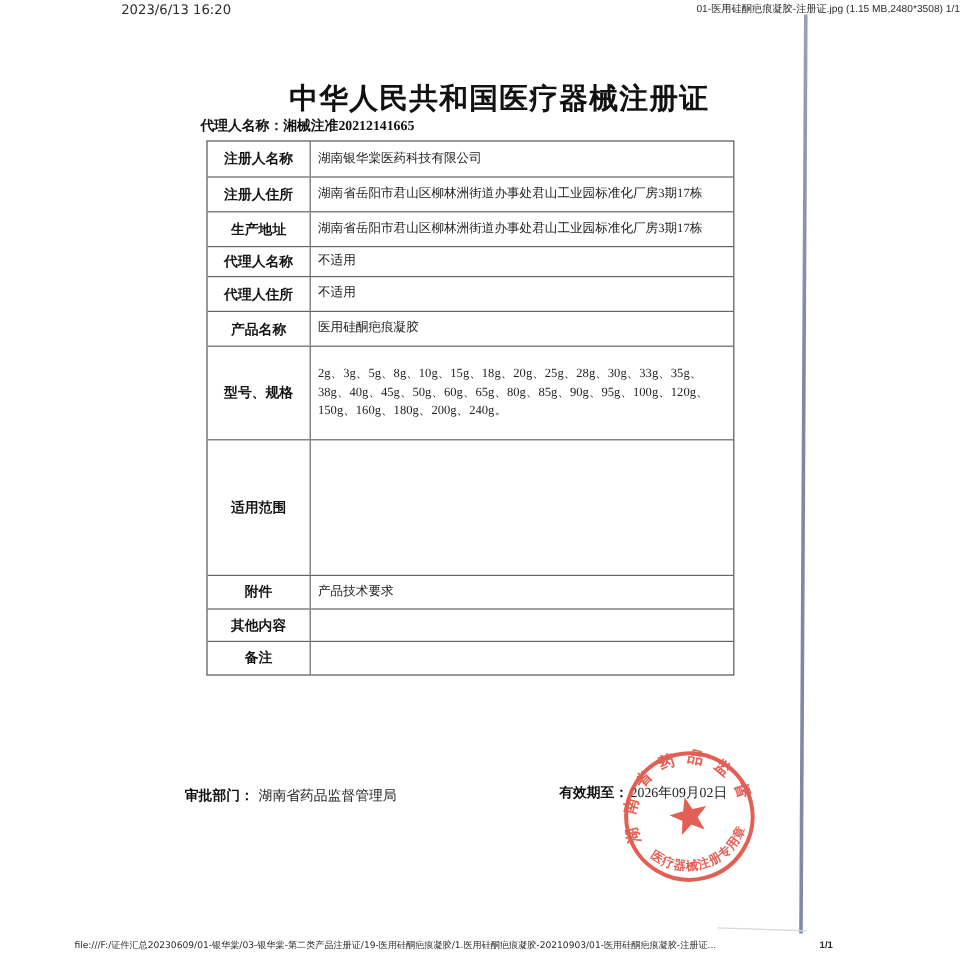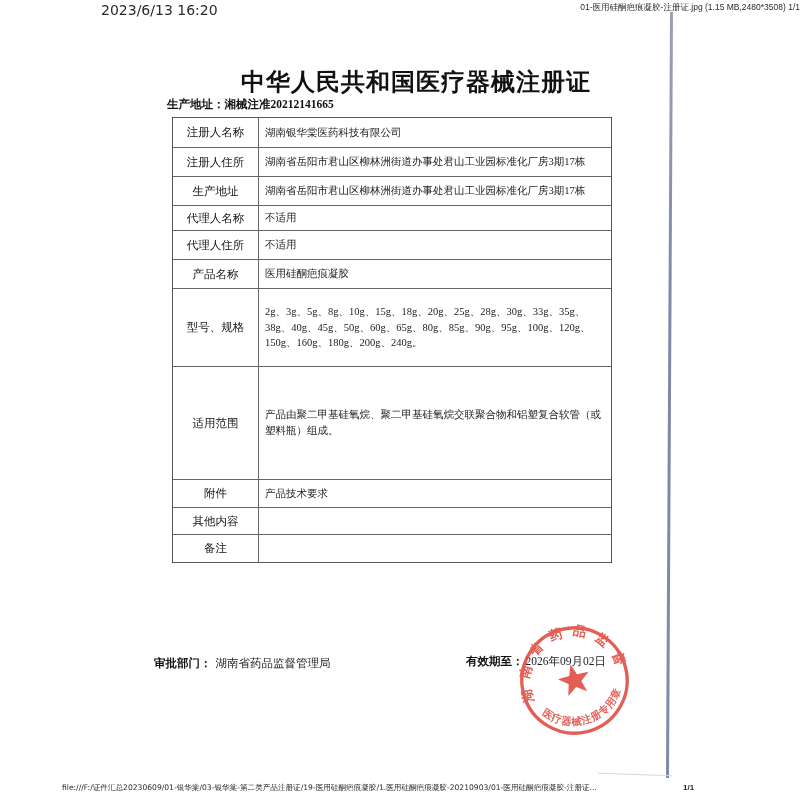--- a/index.html
+++ b/index.html
@@ -2,21 +2,21 @@
 <html><head>
 <meta charset="utf-8">
 <style>
   * { margin: 0; padding: 0; box-sizing: border-box; }
   html, body { width: 800px; height: 800px; background: #ffffff; overflow: hidden; }
   body { position: relative; font-family: "Liberation Serif", "DejaVu Serif", serif; color: #1f1f1f; }
 
   
   .print-header-datetime {
     position: absolute; left: 101px; top: 2px;
-    font-family: "DejaVu Sans", sans-serif; font-size: 14px; color: #2b2b2b;
+    font-family: "DejaVu Sans", sans-serif; font-size: 11px; color: #2b2b2b;
   }
   .print-header-filename {
     position: absolute; left: 0; right: 0; top: 2px; text-align: right;
     font-family: Liberation Sans, sans-serif; font-size: 8.5px; color: #2b2b2b;
   }
   .print-footer-url {
     position: absolute; left: 62px; top: 783px;
     font-family: "DejaVu Sans", sans-serif; font-size: 7.6px; color: #2b2b2b;
     max-width: 600px; white-space: nowrap; overflow: hidden;
   }
@@ -47,21 +47,21 @@
   }
   .cert-table {
     position: absolute; left: 172px; top: 117px; width: 440px;
     border: 1.3px solid #555;
   }
   .cert-row { display: flex; border-top: 1px solid #666; }
   .cert-row:first-child { border-top: none; }
   .cell-label {
     width: 86px; flex: 0 0 86px; border-right: 1px solid #666;
     display: flex; align-items: center; justify-content: center;
-    font-size: 11.5px; font-weight: 400; color: #151515; text-align: center;
+    font-size: 11.5px; font-weight: 700; color: #151515; text-align: center;
     padding: 2px 3px;
   }
   .cell-value {
     flex: 1; display: flex; align-items: center;
     font-size: 10.5px; color: #222; line-height: 1.5;
     padding: 2px 4px 2px 6px;
   }
   .h29 { min-height: 29px; } .h25 { min-height: 25px; } .h28 { min-height: 28px; }
   .h27 { min-height: 27px; } .h78 { min-height: 78px; } .h113 { min-height: 113px; }
   .h84 { min-height: 84px; }
@@ -89,21 +89,21 @@
 <body>
 
 <div class="print-header-datetime">2023/6/13 16:20</div>
 <div class="print-header-filename">01-医用硅酮疤痕凝胶-注册证.jpg (1.15 MB,2480*3508) 1/1</div>
 
 <div class="page-edge"></div>
 <div class="page-bottom-edge"></div>
 
 <div class="doc-title">中华人民共和国医疗器械注册证</div>
 
-<div class="doc-regno"><span>生产地址：</span><span>湘械注准20212141665</span></div>
+<div class="doc-regno"><span>代理人名称：</span><span>湘械注准20212141665</span></div>
 
 <div class="cert-table">
   <div class="cert-row h29">
     <div class="cell-label">注册人名称</div>
     <div class="cell-value">湖南银华棠医药科技有限公司</div>
   </div>
   <div class="cert-row h29">
     <div class="cell-label">注册人住所</div>
     <div class="cell-value">湖南省岳阳市君山区柳林洲街道办事处君山工业园标准化厂房3期17栋</div>
   </div>
@@ -122,21 +122,20 @@
   <div class="cert-row h29">
     <div class="cell-label">产品名称</div>
     <div class="cell-value">医用硅酮疤痕凝胶</div>
   </div>
   <div class="cert-row h78">
     <div class="cell-label">型号、规格</div>
     <div class="cell-value">2g、3g、5g、8g、10g、15g、18g、20g、25g、28g、30g、33g、35g、38g、40g、45g、50g、60g、65g、80g、85g、90g、95g、100g、120g、150g、160g、180g、200g、240g。</div>
   </div>
   <div class="cert-row h113">
     <div class="cell-label">适用范围</div>
-    <div class="cell-value">产品由聚二甲基硅氧烷、聚二甲基硅氧烷交联聚合物和铝塑复合软管（或塑料瓶）组成。</div>
   </div>
   <div class="cert-row h28">
     <div class="cell-label">附件</div>
     <div class="cell-value">产品技术要求</div>
   </div>
   <div class="cert-row h27">
     <div class="cell-label">其他内容</div>
     <div class="cell-value"></div>
   </div>
   <div class="cert-row h28">

